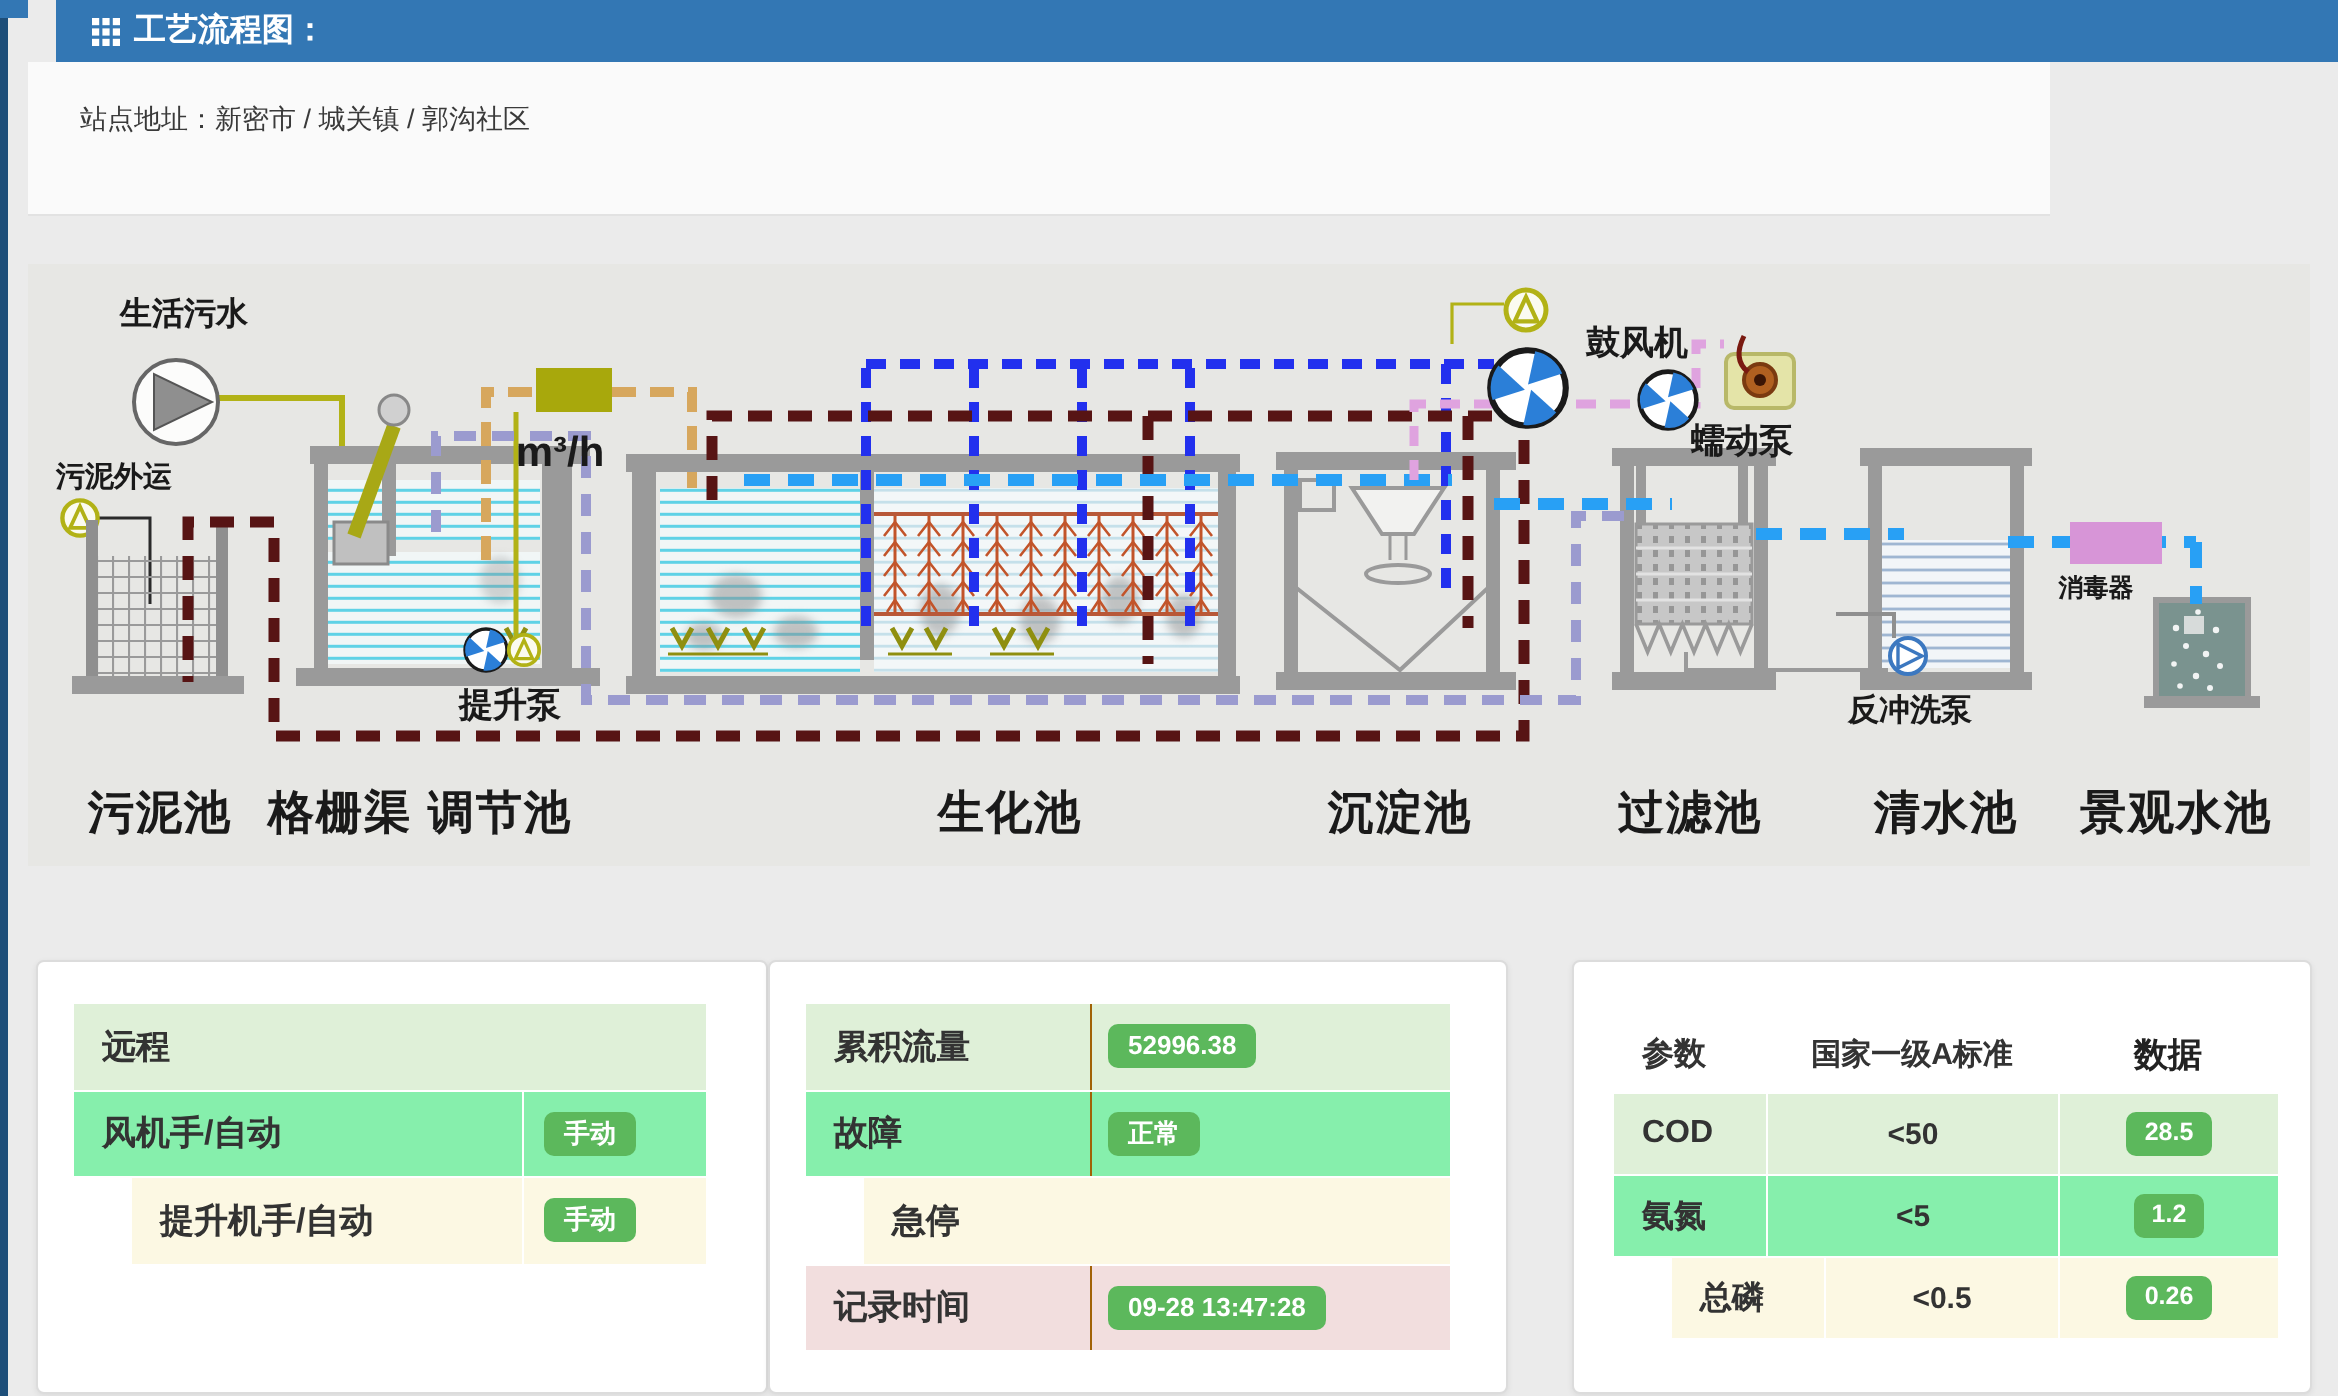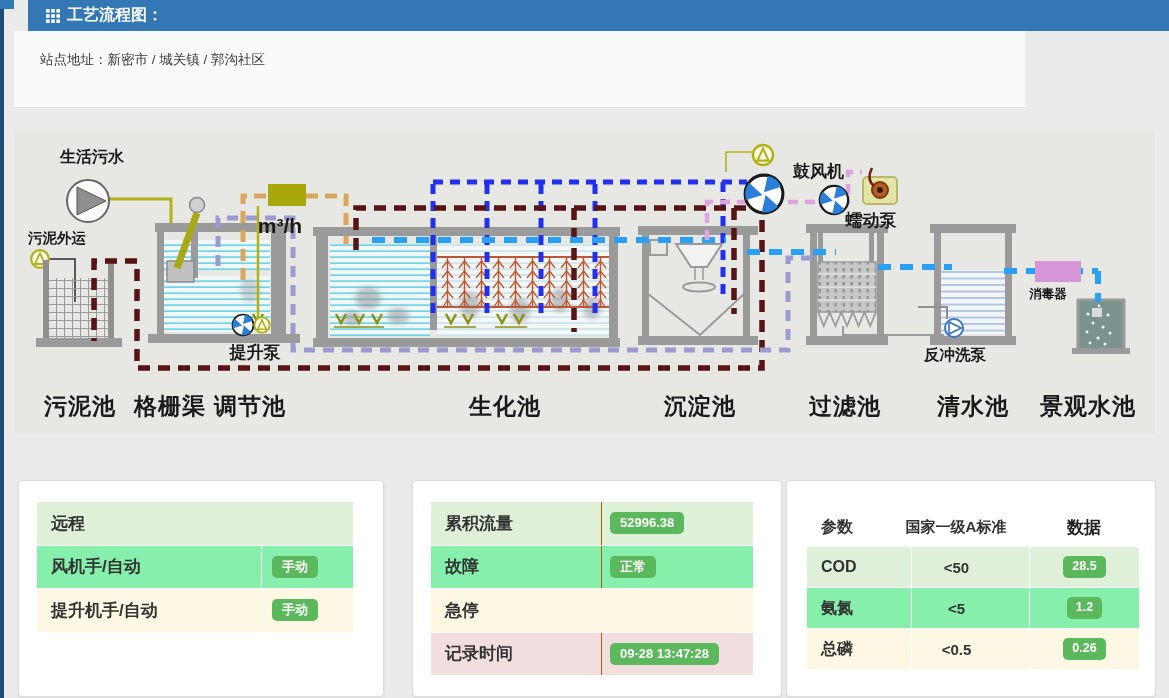--- a/index.html
+++ b/index.html
@@ -28,29 +28,29 @@
   .diagram-wrap {
     position:absolute; left:14px; top:132px; width:1141px; height:301px;
     background:#e7e7e4;
   }
   .card {
     position:absolute; top:480px; height:217px; background:#fff;
     border:1px solid #dcdcdc; border-radius:4px;
     box-shadow:0 1px 3px rgba(0,0,0,.07);
   }
   .card.c1 { left:18px;  width:366px; }
-  .card.c2 { left:412px; width:370px; }
+  .card.c2 { left:384px; width:370px; }
   .card.c3 { left:786px; width:370px; }
   .c1 .ptable { margin:21px 30px 0 18px; }
   .c2 .ptable { margin:21px 28px 0 18px; }
   .c3 .ptable { margin:26px 16px 0 20px; }
-  .prow { height:43.5px; display:flex; align-items:center; border-bottom:1px solid #fff;gap:28px; }
+  .prow { height:43.5px; display:flex; align-items:center; border-bottom:1px solid #fff; }
   .t-success { background:#dff0d8; }
   .t-info    { background:#86efac; }
-  .t-warning { background:#fcf8e3; }
+  .t-warning { background:#fcf8e3;margin-left:29px; }
   .t-danger  { background:#f2dede; }
   .cell-label { flex:1; padding-left:14px; font-size:17px; font-weight:bold; color:#333; }
   .badge {
     background:#5cb85c; color:#fff; font-size:13px; font-weight:bold;
     padding:4px 10px; border-radius:5px; white-space:nowrap; line-height:1.1;
   }
   .c1 .cell-value { width:92px; border-left:1px solid #fff; display:flex; justify-content:flex-start; padding-left:10px; align-self:stretch; align-items:center; }
   .c2 .cell-label { flex:0 0 142px; }
   .c2 .cell-value { flex:1; border-left:1px solid #a16207; display:flex; justify-content:flex-start; padding-left:8px; align-self:stretch; align-items:center; }
   .c3 .hrow { height:40px; display:flex; align-items:center; font-weight:bold; font-size:17px; color:#222; }

